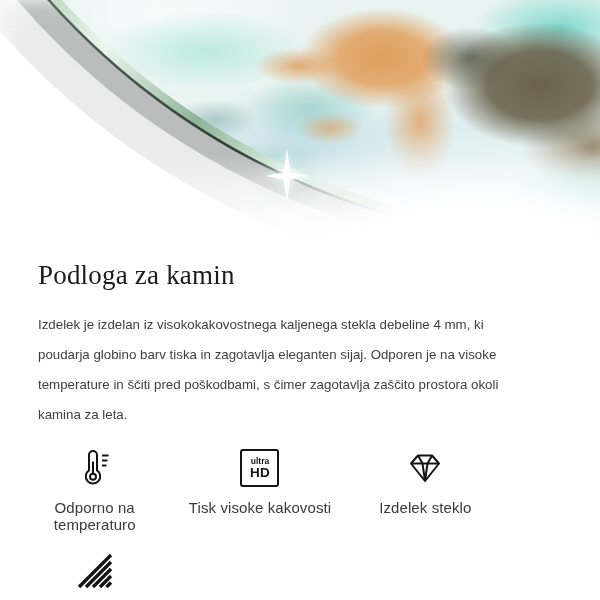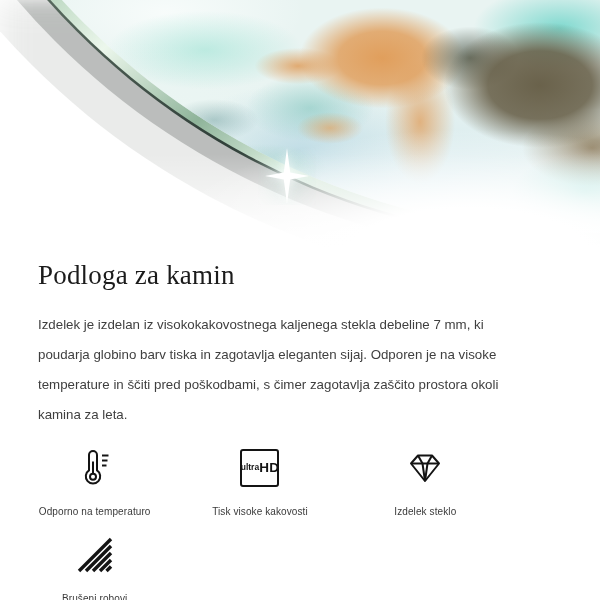--- a/index.html
+++ b/index.html
@@ -79,25 +79,25 @@
     font-size:13.3px;line-height:30px;color:#3f3f3f;
   }
 
   
   .features{
     display:grid;grid-template-columns:repeat(3,1fr);
     padding:0 12px;margin-top:16px;row-gap:16px;
   }
   .feature{display:flex;flex-direction:column;align-items:center;text-align:center;}
   .icon-box{height:44px;display:flex;align-items:center;justify-content:center;}
-  .feature-label{margin-top:16px;font-size:10px;color:#3a3a3a;letter-spacing:0.1px;}
+  .feature-label{margin-top:9px;font-size:15px;color:#3a3a3a;letter-spacing:0.1px;}
 
   .hd-badge{
     width:35px;height:34px;border:2.5px solid #141414;border-radius:3px;
-    display:flex;align-items:center;justify-content:center;
+    display:flex;flex-direction:column;align-items:center;justify-content:center;
     color:#141414;line-height:1;
   }
   .hd-badge .ultra{font-size:8.5px;font-weight:700;margin-bottom:1px;}
   .hd-badge .hd{font-size:13.5px;font-weight:700;letter-spacing:0.3px;text-align:right;}
 </style>
 </head>
 <body>
 
 <div class="hero">
   <div class="layer glass-shadow-soft"></div>
@@ -113,21 +113,21 @@
     </g>
   </svg>
 </div>
 
 <div class="content">
 
   <h1 class="title">
     <span style="display:block">Podloga za kamin</span>
   </h1>
 
-  <p class="desc">Izdelek je izdelan iz visokokakovostnega kaljenega stekla debeline 7 mm, ki poudarja globino barv tiska in zagotavlja eleganten sijaj. Odporen je na visoke temperature in ščiti pred poškodbami, s čimer zagotavlja zaščito prostora okoli kamina za leta.</p>
+  <p class="desc">Izdelek je izdelan iz visokokakovostnega kaljenega stekla debeline 4 mm, ki poudarja globino barv tiska in zagotavlja eleganten sijaj. Odporen je na visoke temperature in ščiti pred poškodbami, s čimer zagotavlja zaščito prostora okoli kamina za leta.</p>
 
   <div class="features">
 
     <div class="feature">
       <div class="icon-box">
         <svg width="40" height="40" viewBox="0 0 40 40" fill="none" stroke="#141414" stroke-width="2">
           <path d="M14 7 a4 4 0 0 1 8 0 v15.4 a7.2 7.2 0 1 1 -8 0 Z" stroke-linejoin="round"></path>
           <circle cx="18" cy="28.8" r="3"></circle>
           <line x1="18" y1="13.5" x2="18" y2="25.8"></line>
           <line x1="27" y1="7.5" x2="33.5" y2="7.5"></line>

